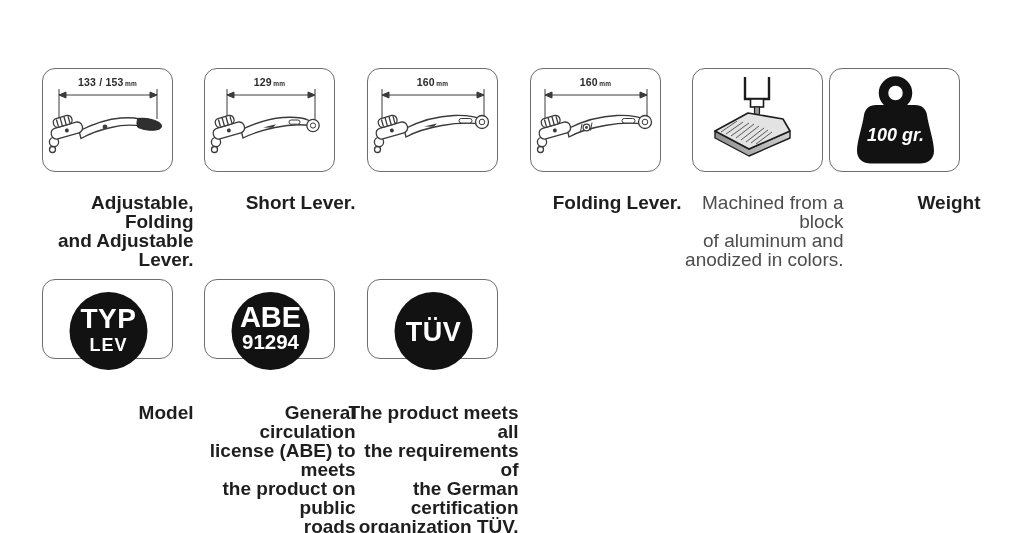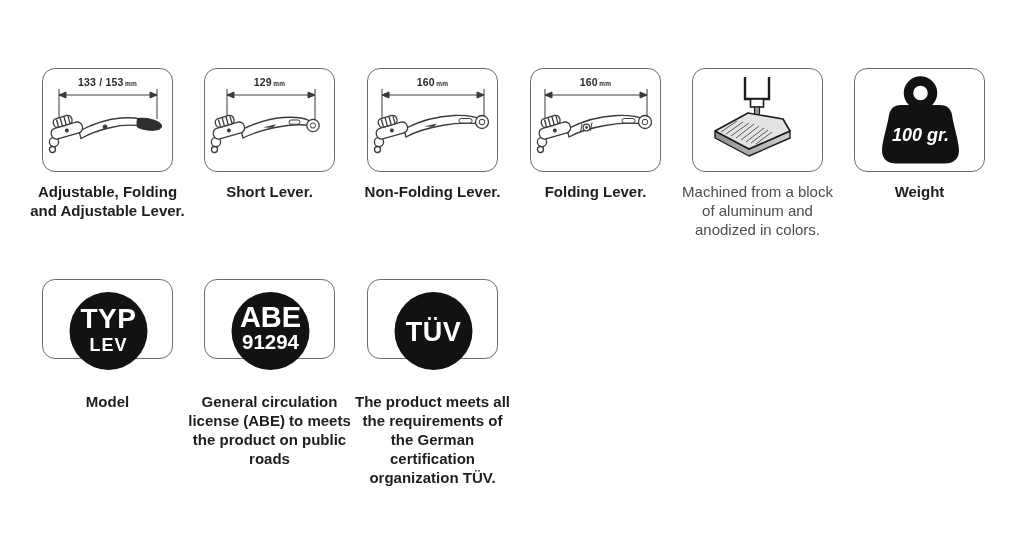--- a/index.html
+++ b/index.html
@@ -19,23 +19,24 @@
   .tile svg{position:absolute;left:0;top:0;display:block;}
   .dim{
     position:absolute;top:7px;left:0;width:100%;
     display:flex;justify-content:center;align-items:baseline;
     font-size:10.5px;font-weight:600;color:#2b2b2b;letter-spacing:.2px;
     z-index:2;
   }
   .dim .unit{font-size:6.5px;margin-left:1.5px;font-weight:600;}
   .cap{
     position:absolute;left:50%;transform:translateX(-50%);
-    width:172px;text-align:center;
-    font-size:15px;font-weight:700;color:var(--c-text,#1e1e1e);
+    width:172px;text-align:right;
+    font-size:19px;font-weight:700;color:var(--c-text,#1e1e1e);
     line-height:19px;
+    margin-top:11px;
   }
   .cap.r1{top:114px;}
   .cap.r2{top:113px;}
   .cap .sub{font-weight:400;color:var(--c-subtext,#4d4d4d);}
   svg text{font-family:"Liberation Sans", sans-serif;}
 </style>
 </head>
 <body>
 
 <svg width="0" height="0" style="position:absolute" aria-hidden="true">
@@ -127,23 +128,20 @@
         <path d="M14 26 l7 -3 v6 z" fill="#3a3a3a"></path>
         <path d="M116 26 l-7 -3 v6 z" fill="#3a3a3a"></path>
       </g>
       <path d="M 36 60 C 52 52 70 47 86 46.5 C 98 46 107 47.5 112 50 L 113 55 C 102 53.5 90 53.5 74 56.5 C 57 59.5 45 64 38 68 Z" fill="#fff" stroke="#3a3a3a" stroke-width="1.3"></path>
       <rect x="91" y="49.5" width="13" height="4.5" rx="2.2" fill="#fff" stroke="#3a3a3a" stroke-width="1"></rect>
       <circle cx="114" cy="53" r="6.5" fill="#fff" stroke="#3a3a3a" stroke-width="1.3"></circle>
       <circle cx="114" cy="53" r="2.8" fill="none" stroke="#3a3a3a" stroke-width="1"></circle>
       <path d="M56 57.5 l13 -3 l-3.4 3.3 z" fill="#3a3a3a"></path>
       <use href="#lever-mech"></use>
     </svg>
-  </div>
-  <div class="cap r1">
-    <div>Non-Folding Lever.</div>
   </div>
 </div>
 
 <div class="card" style="left:530px;top:68px;">
   <div class="tile h1">
     <div class="dim">
       <span>160</span>
         <span class="unit">mm</span>
     </div>
     <svg width="131" height="104" viewBox="0 0 131 104">
@@ -190,21 +188,21 @@
       </g>
     </svg>
   </div>
   <div class="cap r1">
     <div class="sub">Machined from a block</div>
     <div class="sub">of aluminum and</div>
     <div class="sub">anodized in colors.</div>
   </div>
 </div>
 
-<div class="card" style="left:854px;top:68px;border-radius:22px;">
+<div class="card" style="left:829px;top:68px;border-radius:22px;">
   <div class="tile h1">
     <svg width="131" height="104" viewBox="0 0 131 104">
       <circle cx="65.5" cy="24" r="12" fill="none" stroke="#121212" stroke-width="9.5"></circle>
       <path d="M 46 36 L 85 36 C 92 36 96 40 97 46 C 98.5 57 104 72 104 82 C 104 90 98 94.5 90 94.5 L 41 94.5 C 33 94.5 27 90 27 82 C 27 72 32.5 57 34 46 C 35 40 39 36 46 36 Z" fill="#121212"></path>
       <text x="65.5" y="72" font-size="18" font-weight="800" font-style="italic" fill="#ffffff" text-anchor="middle">100 gr.</text>
     </svg>
   </div>
   <div class="cap r1">
     <div>Weight</div>
   </div>

